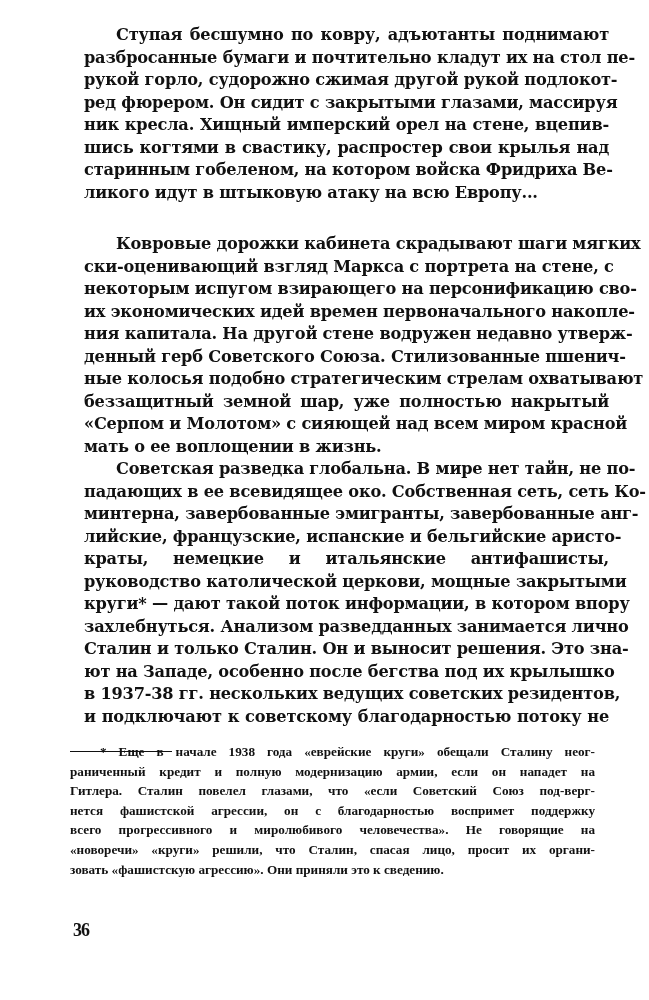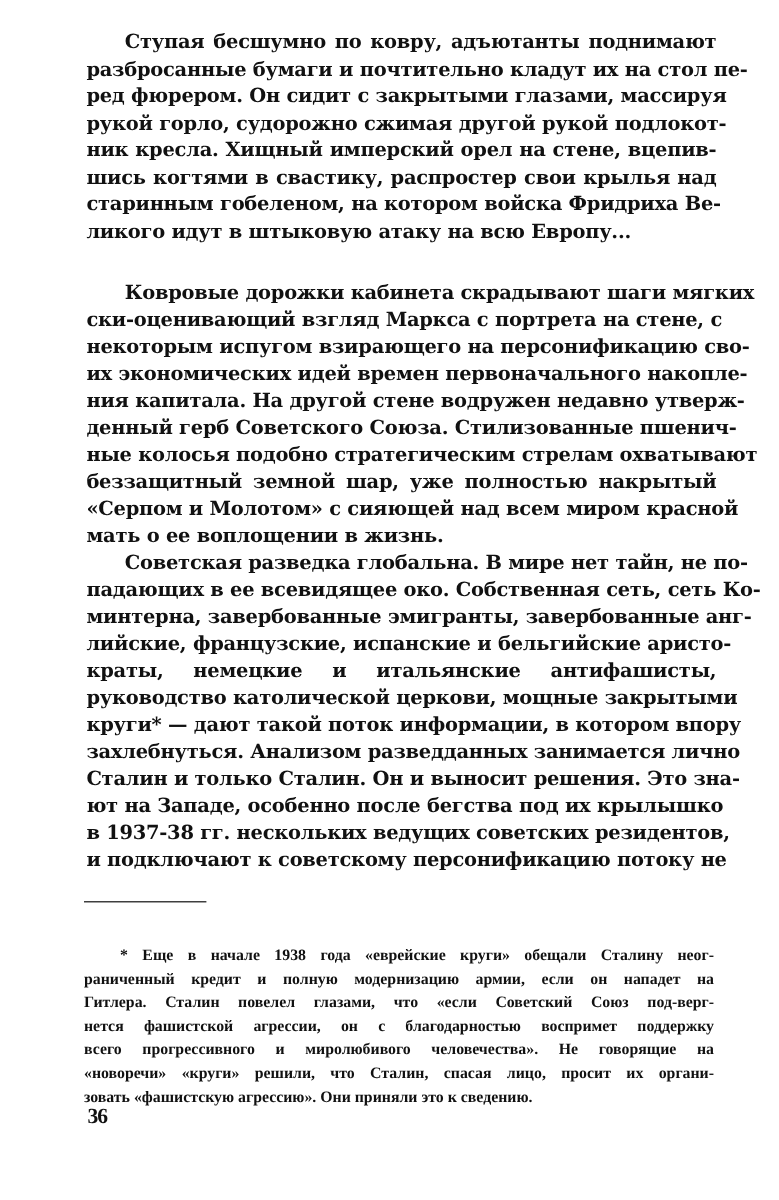--- a/index.html
+++ b/index.html
@@ -9,21 +9,21 @@
     }
     body {
       width: 649px;
       height: 1000px;
       position: relative;
       overflow: hidden;
       color: #111111;
     }
     .page {
       position: absolute;
-      left: 72px;
+      left: 84px;
       top: 24px;
       width: 525px;
     }
     .body-text {
       font-family: "DejaVu Serif", "Liberation Serif", serif;
       font-weight: bold;
       font-size: 16.2px;
       line-height: 22.5px;
       letter-spacing: -0.2px;
     }
@@ -47,21 +47,21 @@
       position: absolute;
       left: 70px;
       top: 751px;
       width: 102px;
       height: 0;
       border-top: 1.5px solid #111;
     }
     .footnote {
       position: absolute;
       left: 70px;
-      top: 786px;
+      top: 742px;
       width: 525px;
       font-family: "Liberation Serif", "DejaVu Serif", serif;
       font-weight: bold;
       font-size: 13.2px;
       line-height: 19.6px;
     }
     .footnote .line {
       height: 19.6px;
     }
     .footnote .line.indent {
@@ -78,22 +78,22 @@
     }
   </style>
 </head>
 <body>
 
 <div class="page body-text">
 
   <div>
     <span class="line indent">Ступая бесшумно по ковру, адъютанты поднимают</span>
     <span class="line">разбросанные бумаги и почтительно кладут их на стол пе-</span>
+    <span class="line">рукой горло, судорожно сжимая другой рукой подлокот-</span>
     <span class="line">ред фюрером. Он сидит с закрытыми глазами, массируя</span>
-    <span class="line">рукой горло, судорожно сжимая другой рукой подлокот-</span>
     <span class="line">ник кресла. Хищный имперский орел на стене, вцепив-</span>
     <span class="line">шись когтями в свастику, распростер свои крылья над</span>
     <span class="line">старинным гобеленом, на котором войска Фридриха Ве-</span>
     <span class="line last">ликого идут в штыковую атаку на всю Европу...</span>
   </div>
 
   <div class="gap"></div>
 
   <div>
     <span class="line indent">Ковровые дорожки кабинета скрадывают шаги мягких</span>
@@ -113,21 +113,21 @@
     <span class="line">падающих в ее всевидящее око. Собственная сеть, сеть Ко-</span>
     <span class="line">минтерна, завербованные эмигранты, завербованные анг-</span>
     <span class="line">лийские, французские, испанские и бельгийские аристо-</span>
     <span class="line">краты, немецкие и итальянские антифашисты,</span>
     <span class="line">руководство католической церкови, мощные закрытыми</span>
     <span class="line">круги* — дают такой поток информации, в котором впору</span>
     <span class="line">захлебнуться. Анализом разведданных занимается лично</span>
     <span class="line">Сталин и только Сталин. Он и выносит решения. Это зна-</span>
     <span class="line">ют на Западе, особенно после бегства под их крылышко</span>
     <span class="line">в 1937-38 гг. нескольких ведущих советских резидентов,</span>
-    <span class="line">и подключают к советскому персонификацию потоку не</span>
+    <span class="line">и подключают к советскому благодарностью потоку не</span>
   </div>
 </div>
 
 <div class="footnote-rule"></div>
 
 <div class="footnote">
   <span class="line indent">* Еще в начале 1938 года «еврейские круги» обещали Сталину неог-</span>
   <span class="line">раниченный кредит и полную модернизацию армии, если он нападет на</span>
   <span class="line">Гитлера. Сталин повелел глазами, что «если Советский Союз под-верг-</span>
   <span class="line">нется фашистской агрессии, он с благодарностью воспримет поддержку</span>

